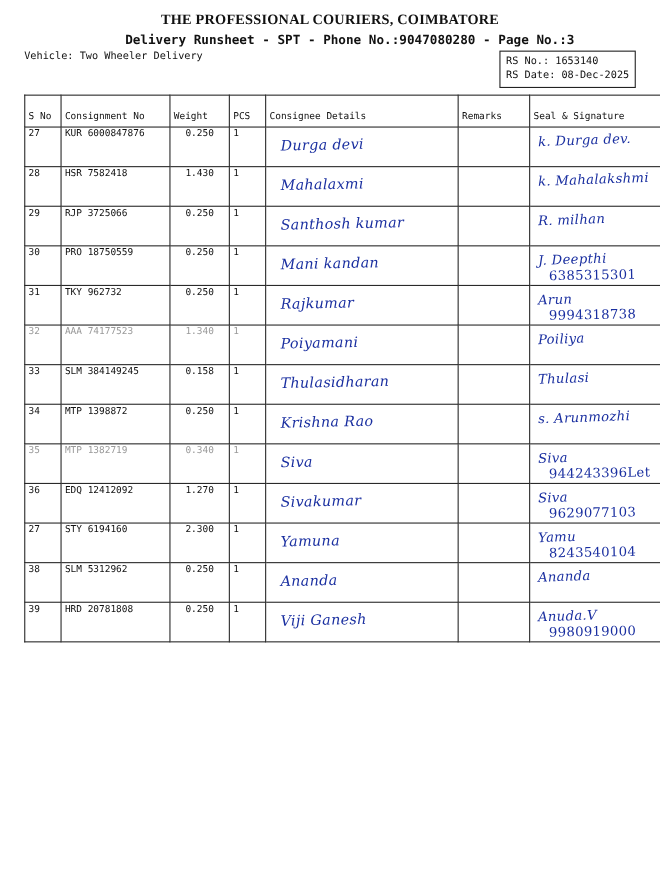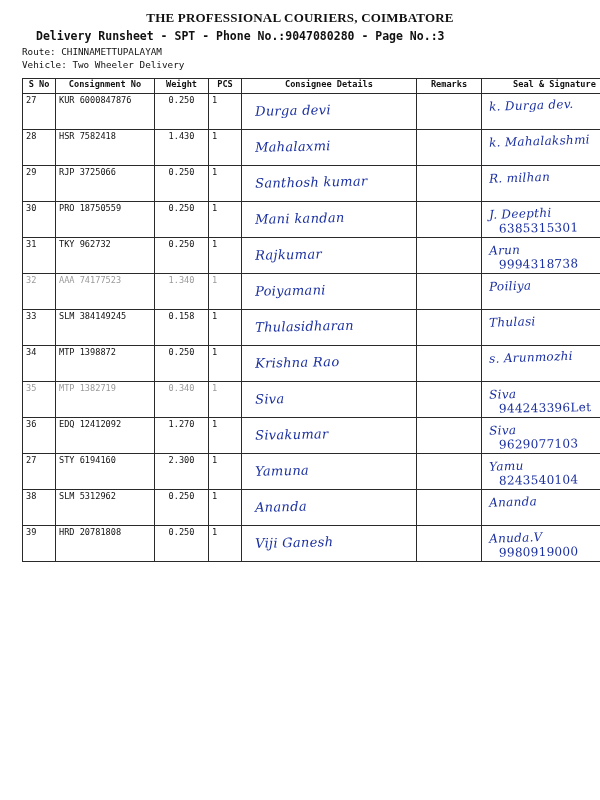--- a/index.html
+++ b/index.html
@@ -22,21 +22,21 @@
   }
   .doc-title {
     text-align: center;
     font-family: "Liberation Serif", serif;
     font-weight: bold;
     font-size: 13px;
     letter-spacing: 0.2px;
     margin-top: 10px;
   }
   .sub-title {
-    text-align: left;
+    text-align: center;
     font-family: "DejaVu Sans Mono", monospace;
     font-weight: bold;
     font-size: 11.5px;
     margin-top: 3px;
     padding-left: 36px;
   }
   .meta-wrap {
     display: flex;
     justify-content: space-between;
     align-items: flex-start;
@@ -60,24 +60,24 @@
   }
   table.runsheet th, table.runsheet td {
     border: 1px solid #2a2a2a;
     font-size: 8.6px;
     font-family: "DejaVu Sans Mono", monospace;
     padding: 1px 3px;
     vertical-align: top;
     overflow: hidden;
   }
   table.runsheet th {
-    font-weight: bold;
-    text-align: center;
+    font-weight: normal;
+    text-align: left;
     height: 13px;
-    padding-top: 0;
+    padding-top: 14px;
   }
   .c-sno    { width: 26px; text-align: left; }
   .c-cons   { width: 92px; }
   .c-wt     { width: 47px; text-align: center; }
   .c-pcs    { width: 26px; text-align: left; }
   .c-consignee { width: 168px; }
   .c-remarks{ width: 58px; }
   .c-seal   { width: 139px; }
   tr.data-row td {
     height: 33px;
@@ -119,26 +119,32 @@
 <body>
 
 <div class="page">
 
   <div class="doc-title">THE PROFESSIONAL COURIERS, COIMBATORE</div>
   <div class="sub-title">Delivery Runsheet - SPT - Phone No.:9047080280 - Page No.:3</div>
 
   <div class="meta-wrap">
     <div class="meta-left">
       <div>
-        <span>Route:</span>
-        <span>CHINNAMETTUPALAYAM</span>
+        <span>Vehicle:</span>
+        <span>Two Wheeler Delivery</span>
+      </div>
+    </div>
+    <div class="meta-right">
+      <div>
+        <span>RS No.:</span>
+        <span>1653140</span>
       </div>
       <div>
-        <span>Vehicle:</span>
-        <span>Two Wheeler Delivery</span>
+        <span>RS Date:</span>
+        <span>08-Dec-2025</span>
       </div>
     </div>
   </div>
 
   <table class="runsheet">
     <thead>
       <tr>
         <th class="c-sno">S No</th>
         <th class="c-cons">Consignment No</th>
         <th class="c-wt">Weight</th>

